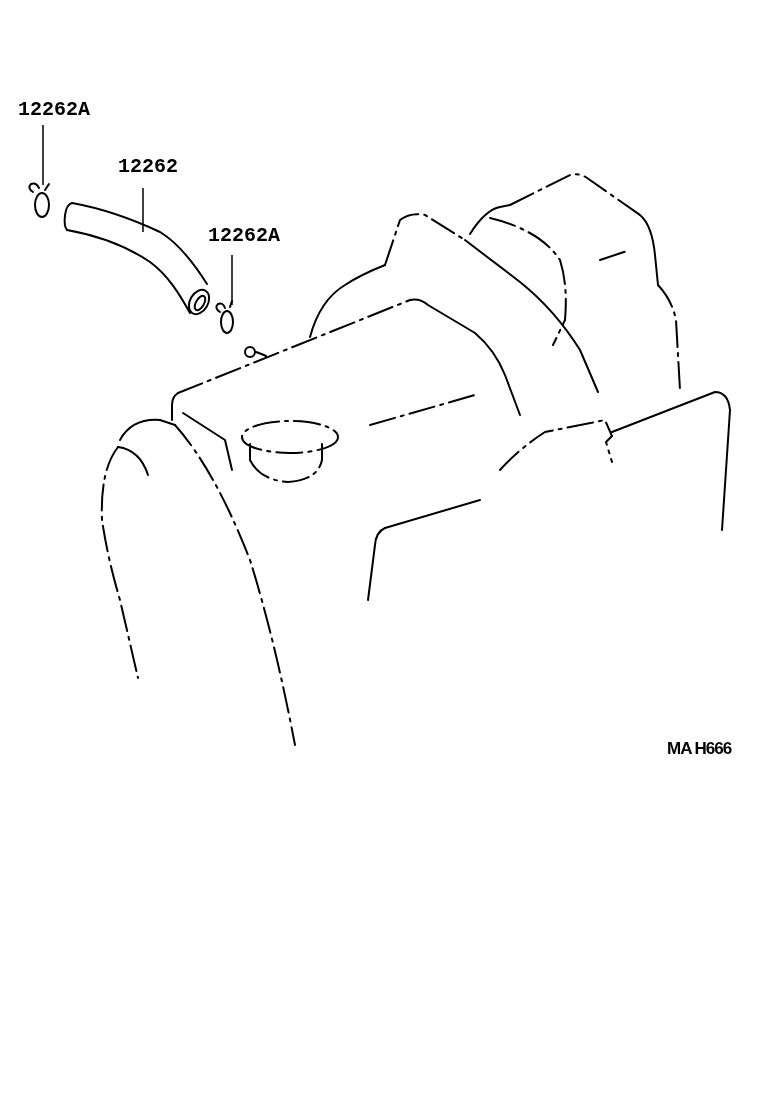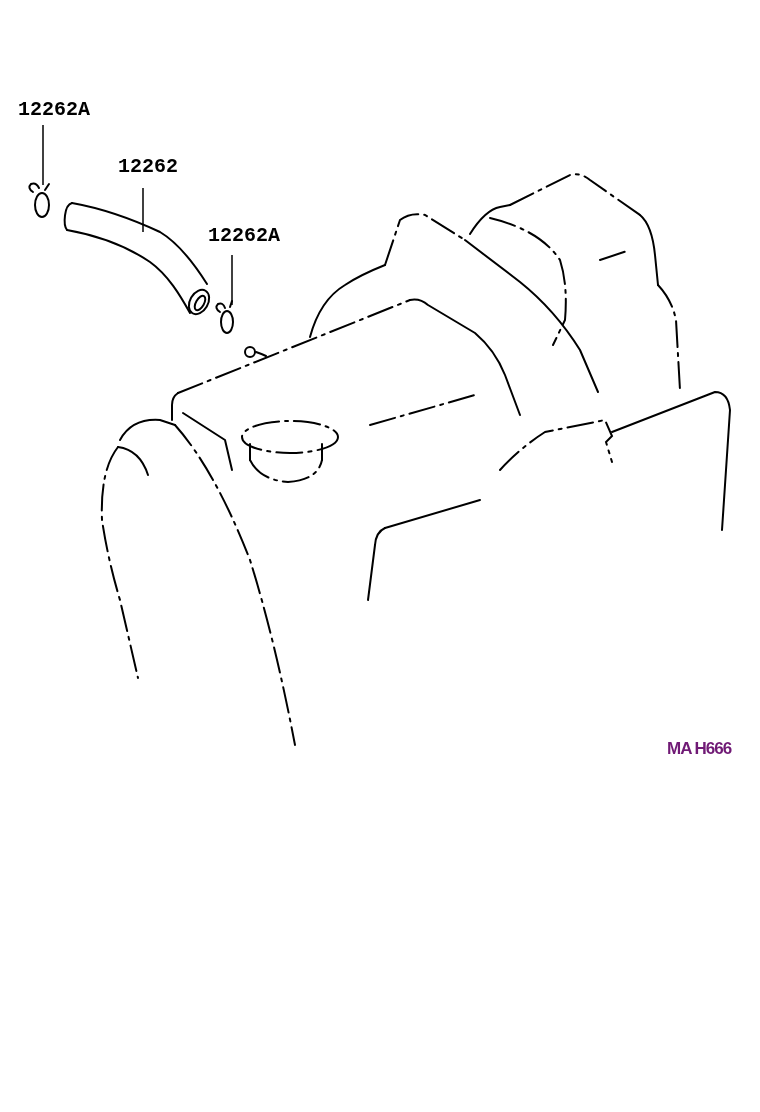--- a/index.html
+++ b/index.html
@@ -13,21 +13,21 @@
       color: #000;
       letter-spacing: 0px;
       line-height: 1;
       white-space: nowrap;
     }
     .code {
       position: absolute;
       font-family: "Liberation Sans", "DejaVu Sans", sans-serif;
       font-weight: bold;
       font-size: 17px;
-      color: #701a75;
+      color: #000000;
       letter-spacing: -1px;
       line-height: 1;
       white-space: nowrap;
     }
     svg .ln { fill: none; stroke: #000; stroke-width: 2; stroke-linecap: round; stroke-linejoin: round; }
     svg .dash { fill: none; stroke: #000; stroke-width: 2; stroke-dasharray: 26 6 3 6; stroke-linecap: round; }
     svg .thin { fill: none; stroke: #000; stroke-width: 1.5; }
   </style>
 </head>
 <body>

